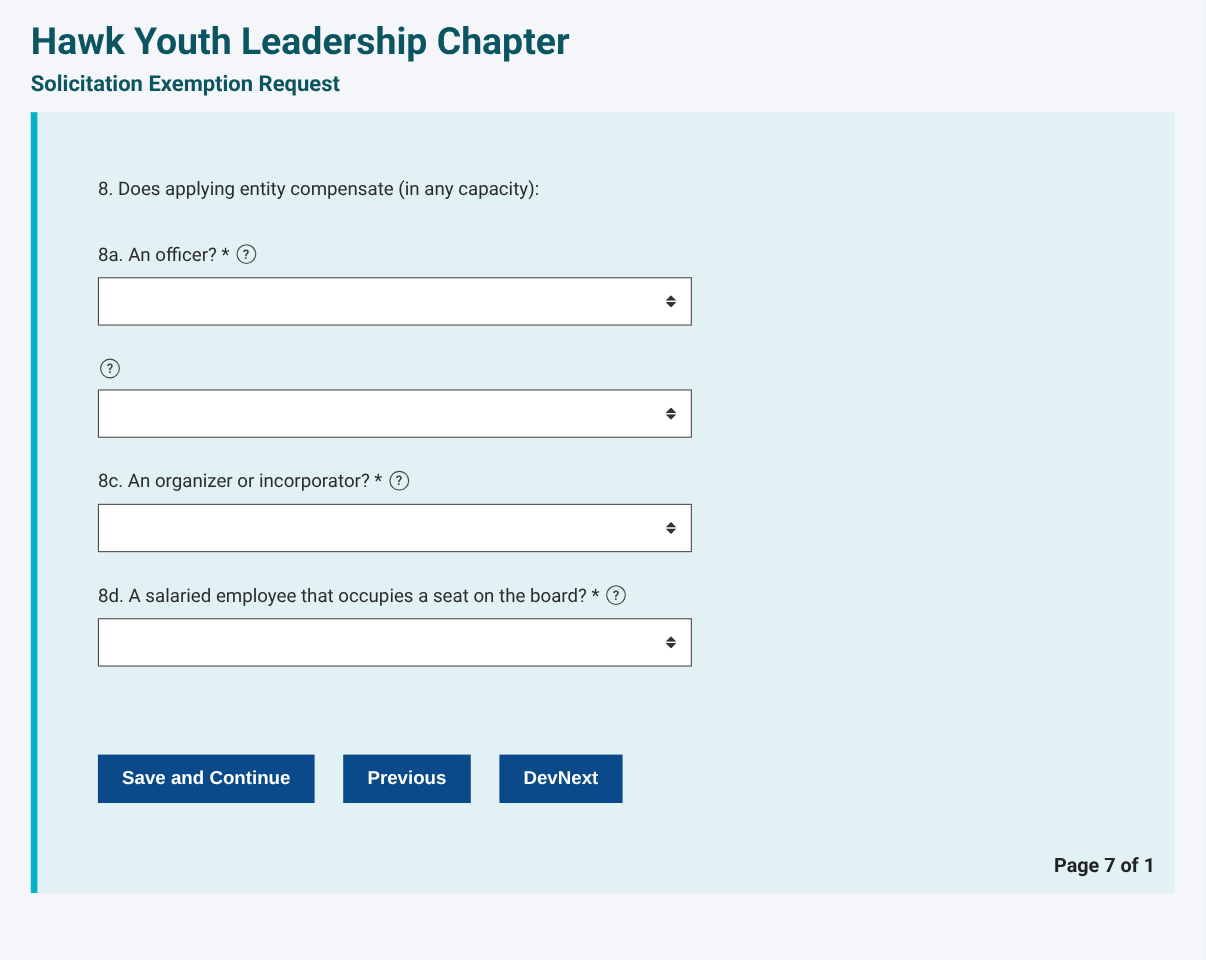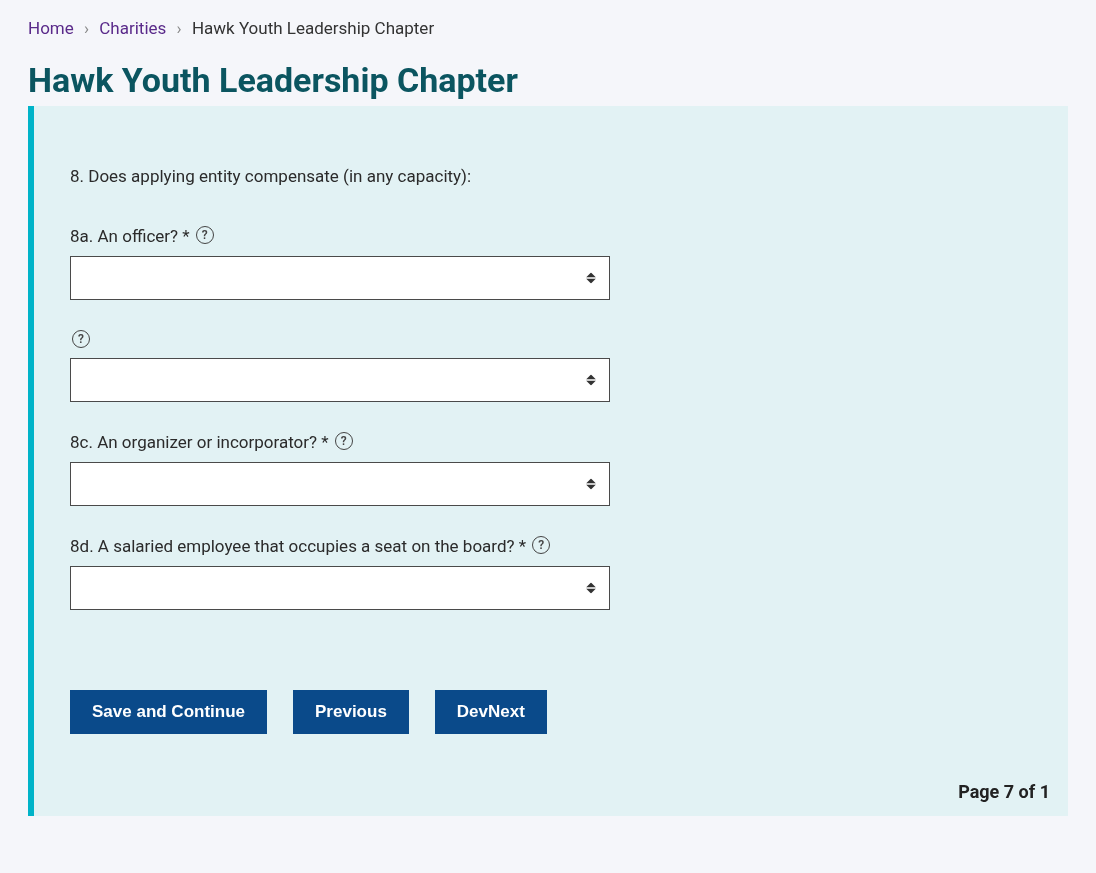--- a/index.html
+++ b/index.html
@@ -37,21 +37,21 @@
   }
   h2 {
     font-size: 20px;
     font-weight: 700;
     color: #0b5560;
     margin: 0 0 14px 0;
   }
   .panel {
     background: #e2f2f4;
     border-left: 6px solid #00b3c8;
-    padding: 60px 36px 24px 36px;
+    padding: 60px 36px 24px 55px;
     position: relative;
     min-height: 710px;
   }
   .q-heading {
     font-size: 17px;
     color: #2b2b2b;
     margin-bottom: 40px;
   }
   .field-group {
     margin-bottom: 30px;
@@ -127,29 +127,23 @@
     font-size: 18px;
     font-weight: 700;
     color: #222;
   }
 </style>
 </head>
 <body>
 
 <div class="page">
 
-  <nav class="breadcrumb">
-    <a href="#">Home</a>
-    <span class="sep">›</span>
-    <a href="#">Charities</a>
-    <span class="sep">›</span>
-    <span class="current">Hawk Youth Leadership Chapter</span>
-  </nav>
 
   <h1>Hawk Youth Leadership Chapter</h1>
+  <h2>Solicitation Exemption Request</h2>
 
   <div class="panel">
 
     <div class="q-heading">8. Does applying entity compensate (in any capacity):</div>
 
     <div class="field-group">
       <div class="field-label">
         <span>8a. An officer? *</span>
         <span class="help-icon">?</span>
       </div>

